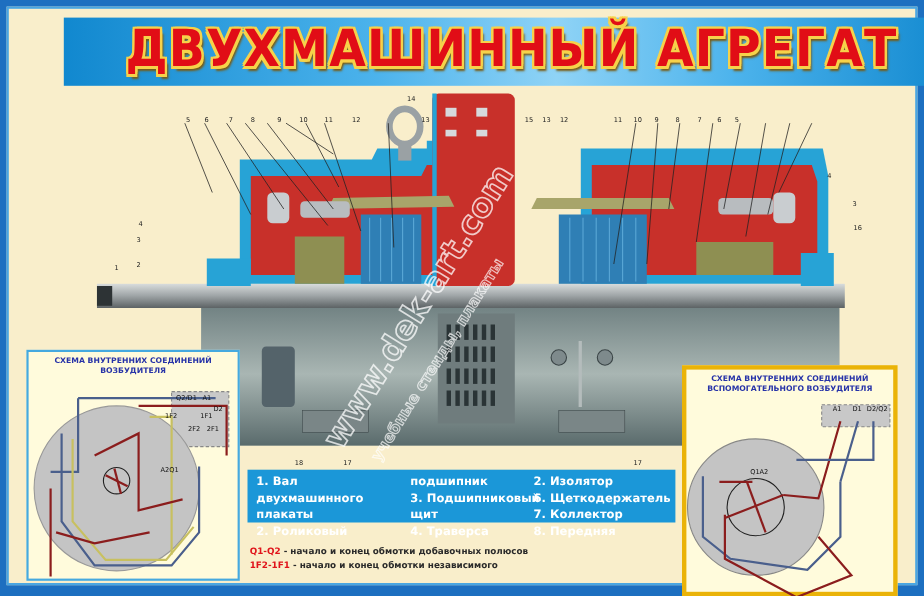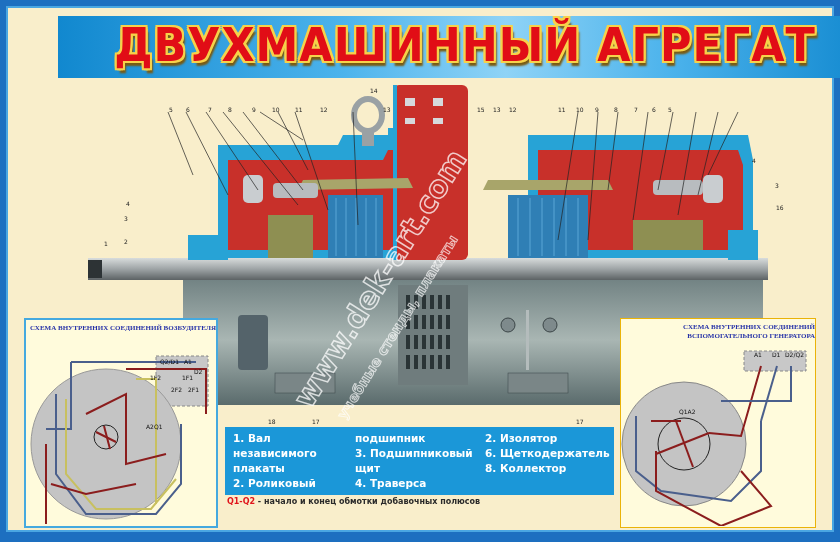--- a/index.html
+++ b/index.html
@@ -5,23 +5,23 @@
   html,body{margin:0;padding:0;}
   body{width:840px;height:542px;overflow:hidden;font-family:"DejaVu Sans",sans-serif;background:#1565b8;}
   .frame{position:absolute;left:0;top:0;width:840px;height:542px;background:#1d6fc0;}
   .inner{position:absolute;left:6px;top:6px;width:828px;height:526px;background:#f9eecb;border:2px solid #4aa6e2;box-sizing:border-box;}
   .title-band{position:absolute;left:13px;top:16px;width:814px;height:62px;background:linear-gradient(90deg,#1188cf 0%,#4cb3ec 35%,#8fd3f6 55%,#4cb3ec 75%,#1188cf 100%);margin-left:45px;}
   .title{position:absolute;left:0;top:4px;width:100%;text-align:center;font-family:"DejaVu Sans",sans-serif;font-weight:bold;font-size:43px;letter-spacing:1px;color:#e10d16;
     text-shadow:-2px -2px 0 #f6d24a,2px -2px 0 #f6d24a,-2px 2px 0 #f6d24a,2px 2px 0 #f6d24a,0 2px 0 #f6d24a,0 -2px 0 #f6d24a,2px 0 0 #f6d24a,-2px 0 0 #f6d24a,3px 4px 2px #7a5a10;transform:scaleY(1.08);}
   .machine{position:absolute;left:88px;top:80px;width:700px;height:335px;}
   .callout{position:absolute;font-size:6px;color:#222;}
   .panel-left{position:absolute;left:24px;top:318px;width:194px;height:210px;background:#fffbdc;border:2px solid #45a9df;box-sizing:border-box;}
-  .panel-right{position:absolute;left:620px;top:318px;width:196px;height:210px;background:#fffbdc;border:1px solid #eab308;box-sizing:border-box;}
-  .panel-title{font-size:7px;font-weight:bold;color:#2733a8;text-align:right;margin-top:4px;line-height:9px;font-family:Liberation Serif, serif;}
-  .legend-box{position:absolute;left:225px;top:427px;width:389px;height:68px;background:#1b97d8;}
+  .panel-right{position:absolute;left:620px;top:332px;width:196px;height:210px;background:#fffbdc;border:4px solid #eab308;box-sizing:border-box;}
+  .panel-title{font-size:7px;font-weight:bold;color:#2733a8;text-align:center;margin-top:4px;line-height:9px;}
+  .legend-box{position:absolute;left:225px;top:427px;width:389px;height:48px;background:#1b97d8;}
   .legend-col{position:absolute;top:4px;color:#fff;font-size:10.5px;line-height:15px;font-weight:bold;}
   .notes{position:absolute;left:227px;top:496px;font-size:8px;line-height:12px;font-weight:bold;color:#2a2a2a;}
   .notes .code{color:#e0141b;}
   .watermark{position:absolute;left:250px;top:80px;width:320px;height:380px;pointer-events:none;}
 </style>
 </head>
 <body>
 
 <div class="frame"></div>
 <div class="inner"></div>
@@ -215,21 +215,21 @@
     <text x="156" y="46" font-size="6" fill="#111">1F1</text>
     <text x="168" y="40" font-size="6" fill="#111">D2</text>
     <text x="145" y="58" font-size="6" fill="#111">2F2</text>
     <text x="162" y="58" font-size="6" fill="#111">2F1</text>
     <text x="120" y="95" font-size="6" fill="#111">A2Q1</text>
   </svg>
 </div>
 
 <div class="panel-right">
   <div class="panel-title">СХЕМА ВНУТРЕННИХ СОЕДИНЕНИЙ</div>
-  <div class="panel-title" style="margin-top:0">ВСПОМОГАТЕЛЬНОГО ГЕНЕРАТОРА</div>
+  <div class="panel-title" style="margin-top:0">ВСПОМОГАТЕЛЬНОГО ВОЗБУДИТЕЛЯ</div>
   <svg width="192" height="185" viewBox="0 0 192 185" style="position:absolute;left:0;top:22px;">
     <rect x="123" y="10" width="62" height="20" fill="#c8c8c8" stroke="#888" stroke-dasharray="3,2"></rect>
     <circle cx="63" cy="103" r="62" fill="#c4c4c4" stroke="#888"></circle>
     <circle cx="63" cy="103" r="26" fill="none" stroke="#222"></circle>
     <line x1="35" y1="113" x2="88" y2="92" stroke="#8b1d1d" stroke-width="2"></line>
     <line x1="55" y1="80" x2="72" y2="126" stroke="#8b1d1d" stroke-width="2"></line>
     <g fill="none" stroke-width="2">
       <path d="M140 25 L120 95 L88 92" stroke="#8b1d1d"></path>
       <path d="M156 25 L140 80" stroke="#4a5f8c"></path>
       <path d="M170 25 L170 60 L100 60" stroke="#4a5f8c"></path>
@@ -240,37 +240,39 @@
     <text x="133" y="16" font-size="6" fill="#111">A1</text>
     <text x="151" y="16" font-size="6" fill="#111">D1</text>
     <text x="164" y="16" font-size="6" fill="#111">D2/Q2</text>
     <text x="58" y="73" font-size="6" fill="#111">Q1A2</text>
   </svg>
 </div>
 
 <div class="legend-box">
   <div class="legend-col" style="left:8px;">
     <div>1. Вал</div>
-    <div>независимого</div>
+    <div>двухмашинного</div>
     <div>плакаты</div>
     <div>2. Роликовый</div>
   </div>
-  <div class="legend-col" style="left:130px;">
+  <div class="legend-col" style="left:148px;">
     <div>подшипник</div>
     <div>3. Подшипниковый</div>
     <div>щит</div>
     <div>4. Траверса</div>
   </div>
   <div class="legend-col" style="left:260px;">
     <div>2. Изолятор</div>
     <div>6. Щеткодержатель</div>
-    <div>8. Коллектор</div>
+    <div>7. Коллектор</div>
+    <div>8. Передняя</div>
   </div>
 </div>
 
 <div class="notes">
   <div><span class="code">Q1-Q2</span><span> - начало и конец обмотки добавочных полюсов</span></div>
+  <div><span class="code">1F2-1F1</span><span> - начало и конец обмотки независимого</span></div>
 </div>
 
 <svg class="watermark" viewBox="0 0 320 380">
   <text x="0" y="0" transform="translate(60,330) rotate(-58)" font-size="30" font-weight="bold" fill="none" stroke="#ffffff" stroke-width="1.5" opacity="0.75" font-family="DejaVu Sans, sans-serif">www.dek-art.com</text>
   <text x="0" y="0" transform="translate(95,340) rotate(-58)" font-size="14" font-weight="bold" fill="none" stroke="#ffffff" stroke-width="1" opacity="0.7" font-family="DejaVu Sans, sans-serif">учебные стенды, плакаты</text>
 </svg>
 
 </body></html>

